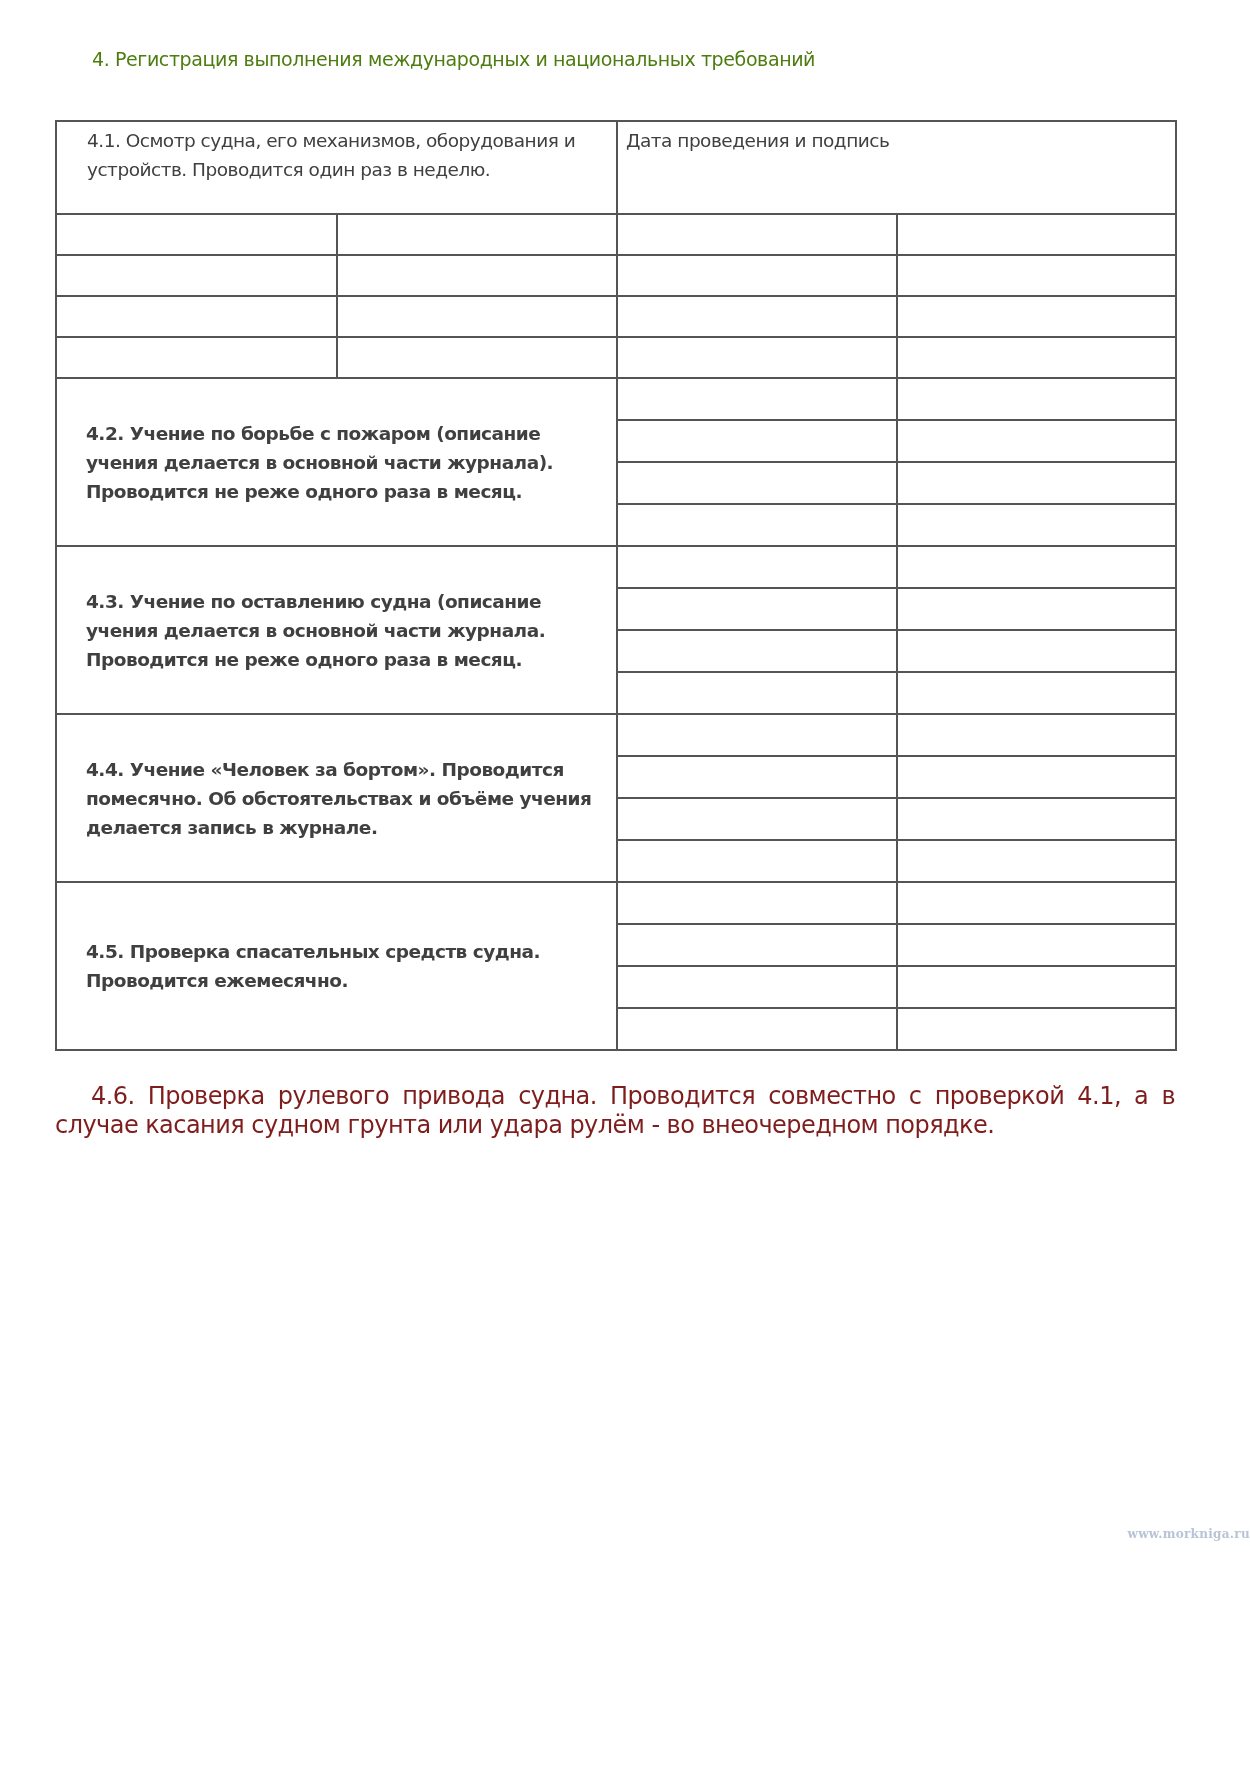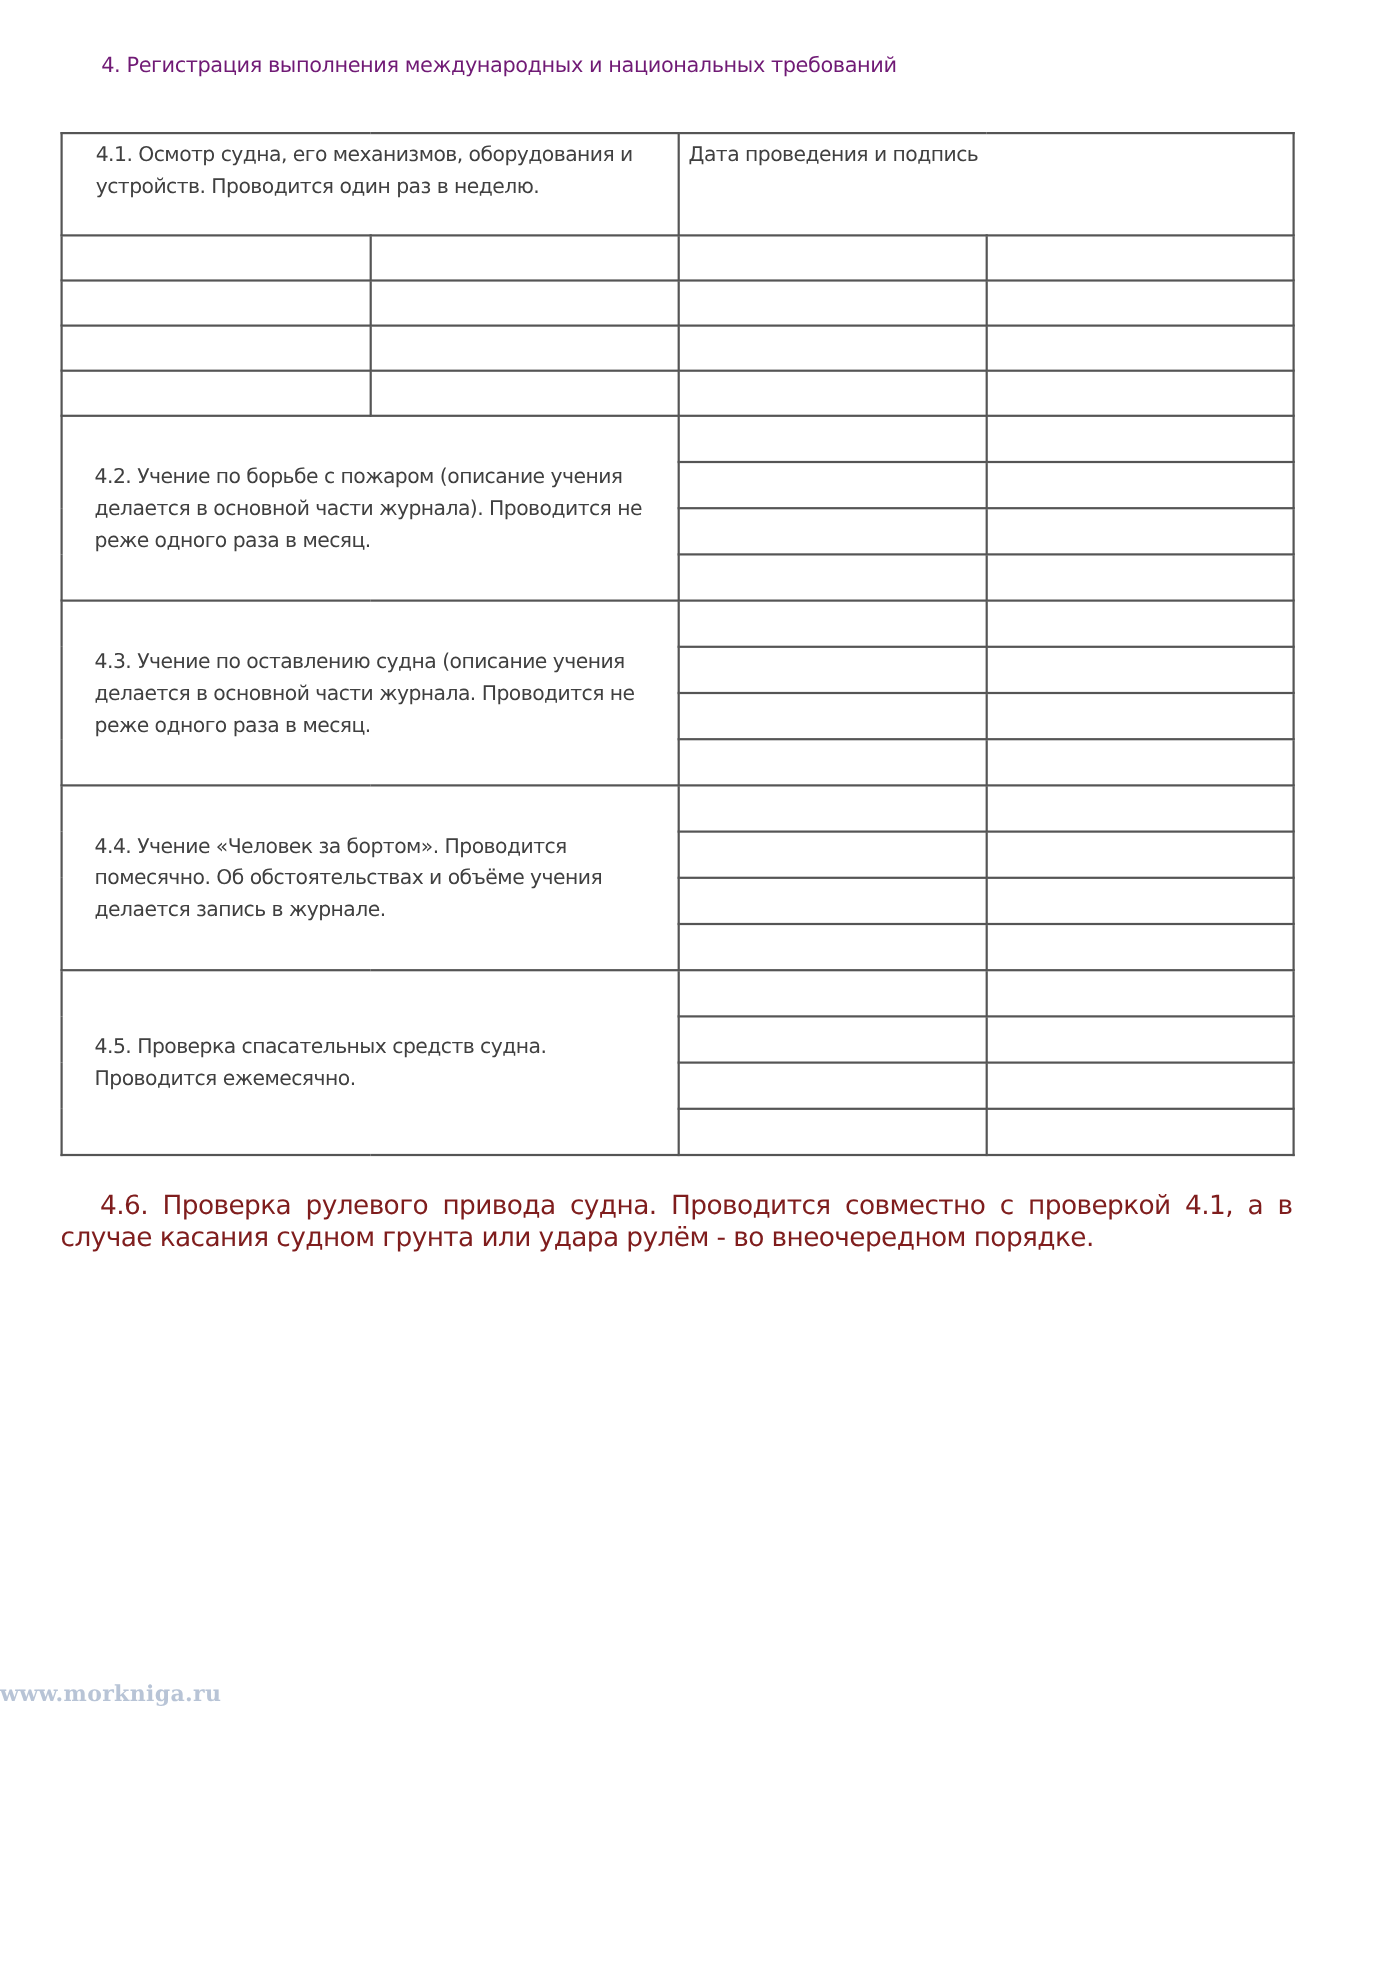--- a/index.html
+++ b/index.html
@@ -1,29 +1,29 @@
 <!DOCTYPE html>
 <html><head>
   <meta charset="utf-8">
   <style>
     html, body { margin: 0; padding: 0; background: #ffffff; }
     body { width: 1250px; height: 1785px; position: relative; overflow: hidden;
       font-family: "DejaVu Sans", sans-serif; color: #3c3c3c; }
-    .heading { position: absolute; left: 92px; top: 48px; font-size: 19px; letter-spacing: -0.4px; color: #701a75; }
+    .heading { position: absolute; left: 92px; top: 48px; font-size: 19px; letter-spacing: -0.4px; color: #4d7c0f; }
     .tbl { position: absolute; left: 55px; top: 120px; width: 1120px; border-collapse: collapse; table-layout: fixed; }
     .tbl td { border: 2px solid #555; padding: 0; vertical-align: top; font-size: 18.5px; letter-spacing: -0.5px; line-height: 29px; color: #404040; }
     .tbl td.hdr-left { padding: 4px 10px 0 30px; height: 87px; }
     .tbl td.hdr-right { padding: 4px 10px 0 8px; }
     .tbl td.blank { height: 39px; }
-    .tbl td.sect { vertical-align: middle; padding: 0 12px 0 29px; }
+    .tbl td.sect { vertical-align: middle; padding: 0 12px 0 29px; font-weight: bold; }
     .tbl td.sub { height: 40px; }
     .paras { position: absolute; left: 55px; top: 1082px; width: 1120px; font-size: 24px; letter-spacing: -0.55px; line-height: 28.5px; color: #7f1d1d; text-align: justify; }
     .paras p { margin: 0; text-indent: 36px; }
-    .watermark { position: absolute; left: 0; width: 1250px; top: 1527px; text-align: left;
-      font-family: "DejaVu Serif", serif; font-weight: bold; font-size: 20px; color: #b8c4d6; letter-spacing: 0.3px; }
+    .watermark { position: absolute; left: 0; width: 1250px; top: 1527px; text-align: right;
+      font-family: "DejaVu Serif", serif; font-weight: bold; font-size: 12px; color: #b8c4d6; letter-spacing: 0.3px; }
   </style>
 </head>
 <body>
 
 <div class="heading">4. Регистрация выполнения международных и национальных требований</div>
 
 <table class="tbl">
   <colgroup>
     <col style="width:281px">
       <col style="width:280px">

